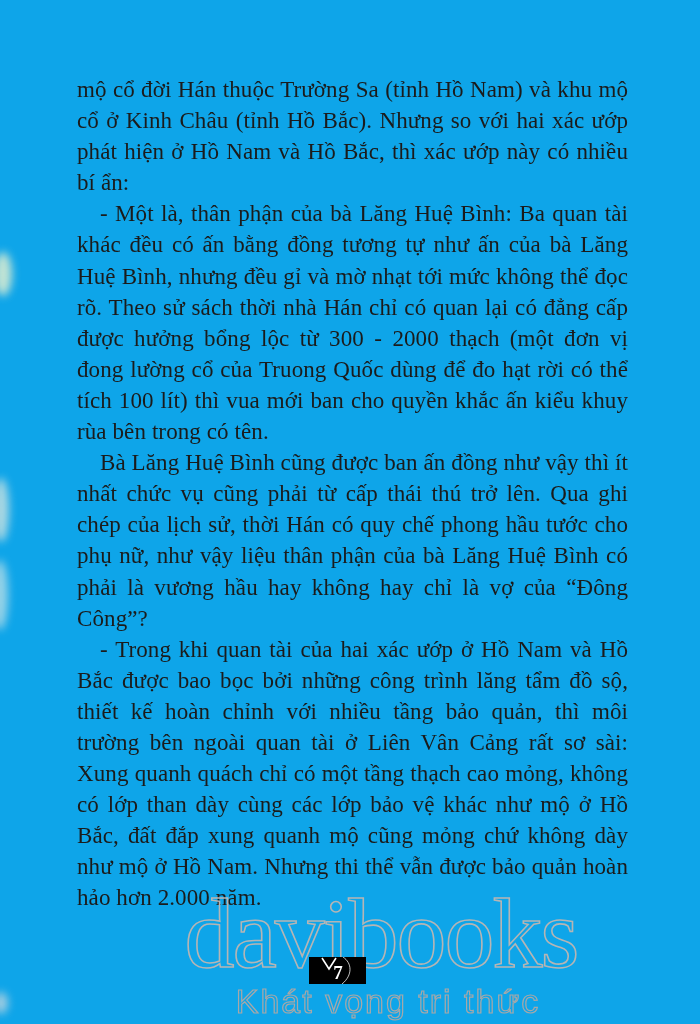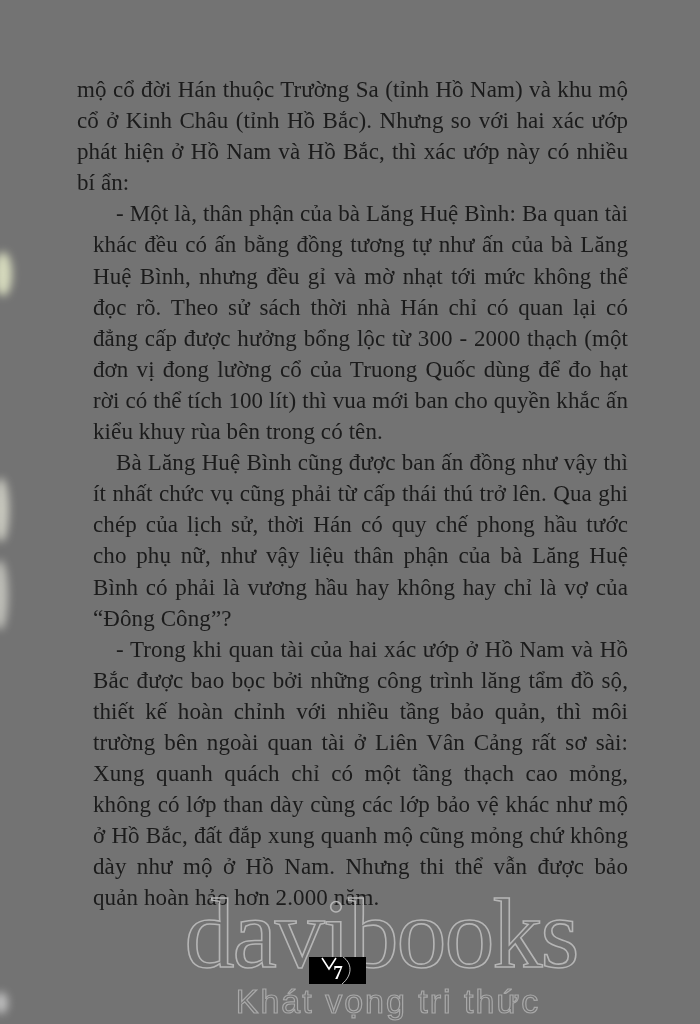--- a/index.html
+++ b/index.html
@@ -7,42 +7,41 @@
     padding: 0;
     width: 700px;
     height: 1024px;
     background: #ffffff;
     overflow: hidden;
   }
   .page {
     position: relative;
     width: 700px;
     height: 1024px;
-    background: #737373;
+    background: #0ea5e9;
     font-family: "Liberation Serif", "DejaVu Serif", serif;
   }
   
   .text-block {
     position: absolute;
     left: 77px;
     top: 74px;
     width: 551px;
     color: #1b1b1b;
     font-size: 23px;
     line-height: 31.1px;
     text-align: justify;
     letter-spacing: 0.1px;
   }
   .text-block p {
     margin: 0;
     padding: 0;
   }
   .text-block p.indent {
     text-indent: 23px;
-    margin-left: 16px;
   }
   
   .smudge {
     position: absolute;
     border-radius: 50%;
     filter: blur(4px);
     pointer-events: none;
   }
   .smudge.s1 { left: -6px; top: 252px; width: 18px; height: 44px; background: #eef3cf; opacity: .8; }
   .smudge.s2 { left: -7px; top: 478px; width: 16px; height: 64px; background: #ededdf; opacity: .7; }

